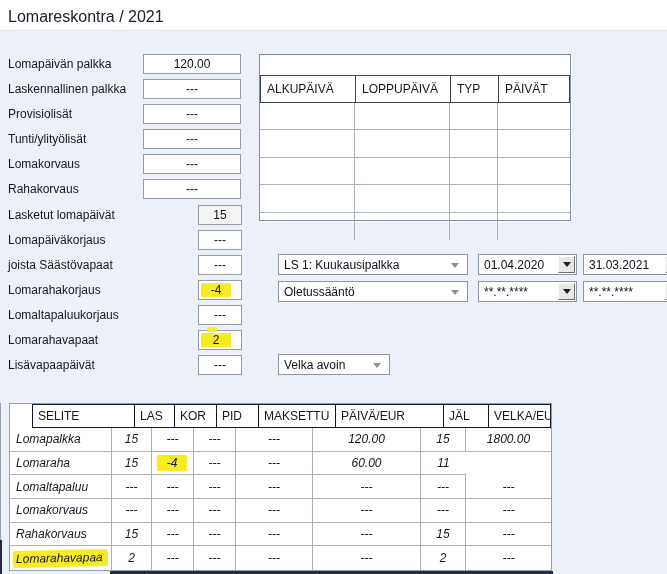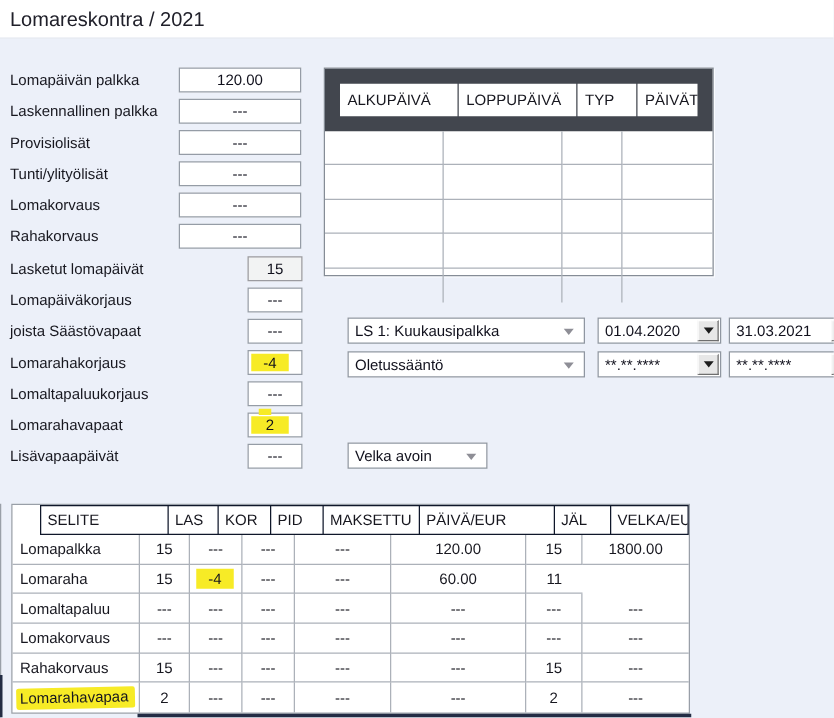--- a/index.html
+++ b/index.html
@@ -26,21 +26,21 @@
   .field.readonly{background:#f2f3f3;border-color:#9b9ba0;}
   .field.hl{justify-content:flex-start;overflow:visible;}
   .field .val{position:relative;z-index:1;}
   .field.hl .val{width:30px;text-align:center;margin-left:2px;}
   .hl-bg{position:absolute;left:2px;top:2px;bottom:2px;width:30px;background:var(--yellow);z-index:0;}
   .nub{position:absolute;background:var(--yellow);z-index:0;}
 
   
   .ptable{position:absolute;left:259px;top:54px;width:312px;height:167px;box-sizing:border-box;
     background:var(--white);border:1px solid #858c96;box-shadow:1px 1px 0 rgba(252,253,255,.9);}
-  .phead{display:grid;grid-template-columns:94px 94px 47px 1fr;gap:1px;padding:12px;background:var(--headline);height:26px;box-sizing:content-box;}
+  .phead{display:grid;grid-template-columns:94px 94px 47px 1fr;gap:1px;padding:1px;background:var(--headline);height:26px;box-sizing:content-box;margin-top:20px;}
   .phead .hcell{background:var(--white);display:flex;align-items:center;padding-left:6px;white-space:nowrap;overflow:hidden;}
   .pbody{display:grid;grid-template-rows:repeat(5,1fr);height:137px;}
   .prow{display:grid;grid-template-columns:95px 95px 48px 1fr;}
   .prow .cell{border-right:1px solid var(--gridline);border-bottom:1px solid var(--gridline);}
   .prow .cell:last-child{border-right:none;}
   .prow:last-child .cell{border-bottom:none;}
 
   
   .combo{position:absolute;box-sizing:border-box;height:21px;background:var(--white);
     border:1px solid #8f96a1;display:flex;align-items:center;padding-left:5px;color:#10101c;cursor:default;margin-left:20px;}
@@ -50,21 +50,21 @@
     border:1px solid;border-color:#fdfdfd #6e6e6e #6e6e6e #fdfdfd;box-sizing:border-box;
     display:flex;align-items:center;justify-content:center;}
   .tri2{width:0;height:0;border-left:4px solid transparent;border-right:4px solid transparent;border-top:5px solid #1d1d1d;}
 
   
   .stable{position:absolute;left:9px;top:403px;width:543px;height:168px;box-sizing:border-box;
     background:var(--white);border:1px solid #999fa8;}
   .shead{display:grid;grid-template-columns:101px 39px 41px 41px 76px 107px 44px 1fr;gap:1px;padding:1px;background:#0f172a;height:22px;box-sizing:content-box;margin-left:22px;}
   .shead .hcell{background:var(--white);display:flex;align-items:center;padding-left:5px;white-space:nowrap;overflow:hidden;}
   .sbody{display:grid;grid-template-rows:repeat(6,1fr);height:142px;}
-  .srow{display:grid;grid-template-columns:102px 40px 42px 42px 77px 108px 45px 1fr;}
+  .srow{display:grid;grid-template-columns:102px 40px 42px 42px 77px 108px 45px 1fr;font-style:italic;}
   .srow .cell{border-right:1px solid var(--gridline);border-bottom:1px solid var(--gridline);
     display:flex;align-items:center;justify-content:center;overflow:visible;}
   .srow .cell:last-child{border-right:none;}
   .srow:last-child .cell{border-bottom:none;}
   .cell-name{justify-content:flex-start !important;padding-left:6px;}
   .cell-hl-left{justify-content:flex-start !important;padding-left:5px;}
   .hl-cell{background:var(--yellow);display:inline-block;width:30px;text-align:center;padding:1px 0;}
   .hl-name{background:var(--yellow);display:inline-block;padding:1px 5px 2px 3px;margin-left:-3px;
     transform:rotate(-1.2deg);border-radius:2px;}
 

